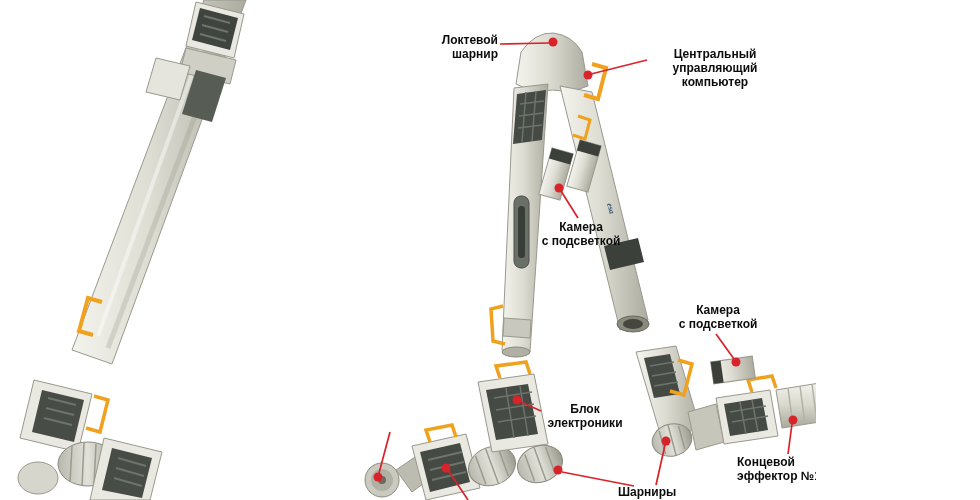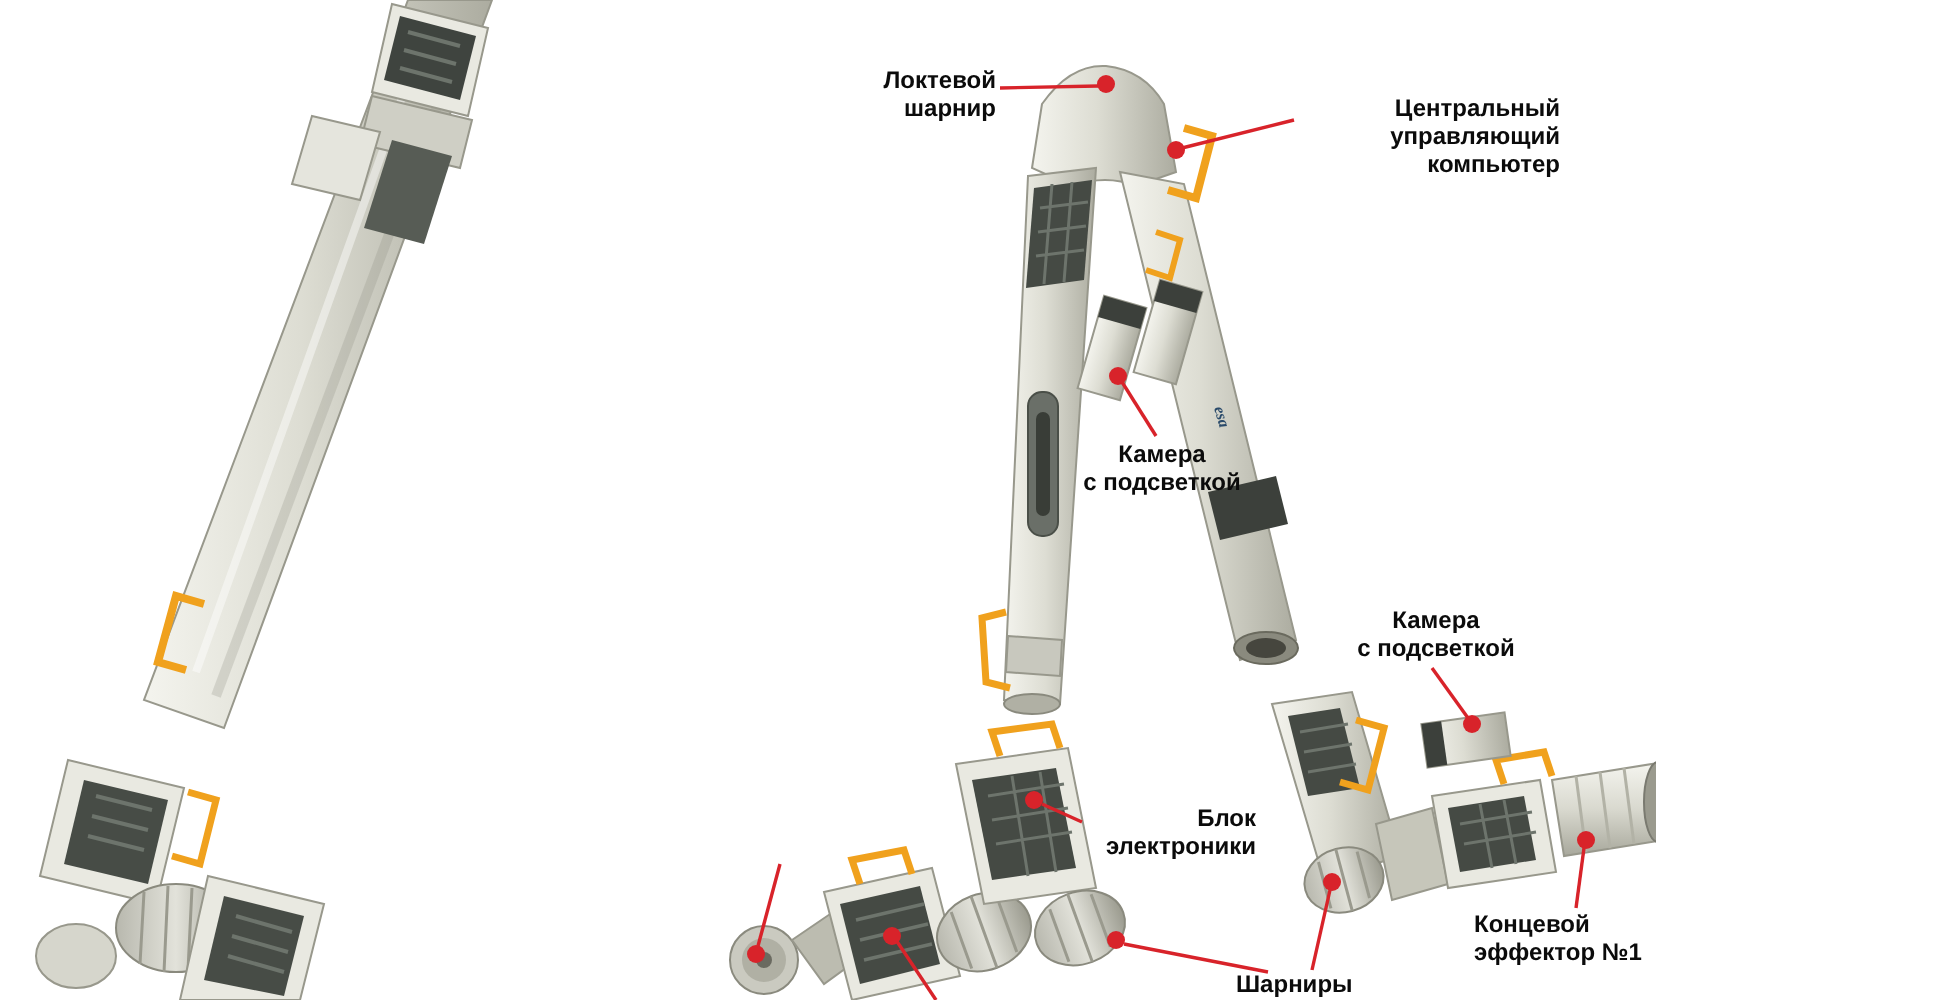--- a/index.html
+++ b/index.html
@@ -2,21 +2,20 @@
 <html><head>
 <meta charset="utf-8">
 <style>
   html,body{margin:0;padding:0;background:#fff;}
   .stage{
     position:relative;
     width:816px;height:500px;
     background:#ffffff;
     overflow:hidden;
     font-family:"Liberation Sans",sans-serif;
-    padding-left:12px;
   }
   .stage svg{position:absolute;left:0;top:0;}
   .callout{
     position:absolute;
     font:bold 12px/1.18 "Liberation Sans",sans-serif;
     color:#0b0b0b;
     white-space:pre-line;
   }
   .esa-mark{font:italic bold 8px "Liberation Serif",serif;fill:#2a4a6a;}
 </style>
@@ -187,31 +186,31 @@
     <circle cx="558" cy="470" r="4.5"></circle>
     <circle cx="666" cy="441" r="4.5"></circle>
     <circle cx="793" cy="420" r="4.5"></circle>
     <circle cx="446" cy="468" r="4.5"></circle>
   </g>
 </svg>
 
   <div class="callout" style="left:410px;top:33px;width:88px;text-align:right;">Локтевой
 шарнир</div>
 
-  <div class="callout" style="left:650px;top:47px;width:130px;text-align:right;">Центральный
+  <div class="callout" style="left:650px;top:47px;width:130px;text-align:center;">Центральный
 управляющий
 компьютер</div>
 
   <div class="callout" style="left:535px;top:220px;width:92px;text-align:center;">Камера
 с подсветкой</div>
 
   <div class="callout" style="left:668px;top:303px;width:100px;text-align:center;">Камера
 с подсветкой</div>
 
 
-  <div class="callout" style="left:542px;top:402px;width:86px;text-align:right;">Блок
+  <div class="callout" style="left:542px;top:402px;width:86px;text-align:center;">Блок
 электроники</div>
 
   <div class="callout" style="left:618px;top:485px;width:70px;text-align:left;">Шарниры</div>
 
   <div class="callout" style="left:737px;top:455px;width:110px;text-align:left;">Концевой
 эффектор №1</div>
 </div>
 
 </body></html>

